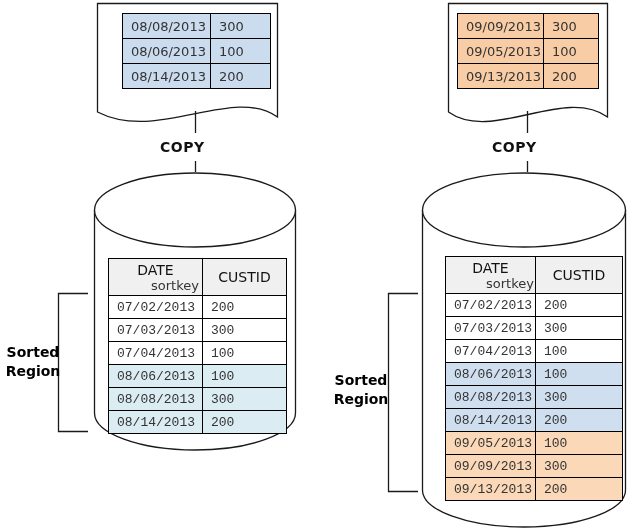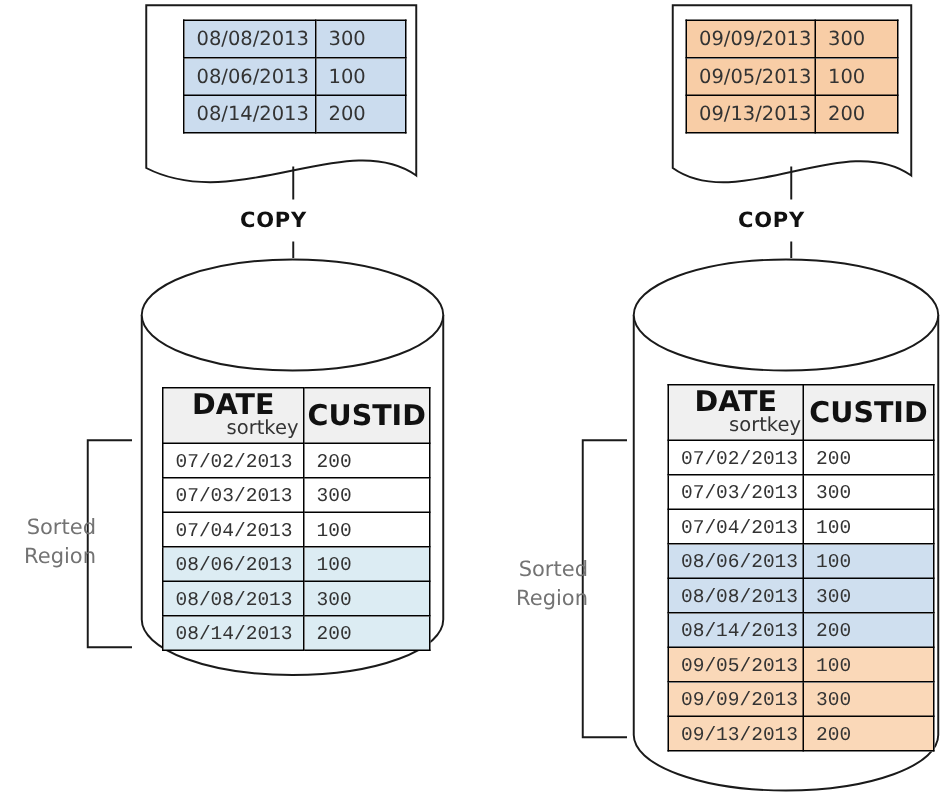--- a/index.html
+++ b/index.html
@@ -13,30 +13,30 @@
   table.dtab {
     position:absolute; border-collapse:collapse; table-layout:fixed;
     background:#fff; font-size:13px; color:#333;
   }
   table.dtab td, table.dtab th { border:1px solid #000; white-space:nowrap; overflow:hidden; }
   table.dtab td { padding:0 0 0 8px; vertical-align:middle; text-align:left;margin-top:47px; }
 
   table.ftab td { height:24px; }
   table.btab td { height:22px;font-family:Liberation Mono, monospace; }
   table.btab th { padding:2px 0; text-align:center; vertical-align:middle; height:32px; }
-  .h1 { font-weight:bold; font-size:19px; line-height:16px; color:#111; }
+  .h1 { font-weight:normal; font-size:14px; line-height:16px; color:#111; }
   .h2 { font-weight:normal; font-size:13px; line-height:15px; color:#333;margin-left:39px; }
 
   .copy-label {
     position:absolute; width:70px; 
     font-weight:bold; font-size:14px; color:#111; letter-spacing:0.5px;
   }
   .region-label {
-    position:absolute; width:62px; text-align:right;
-    font-weight:normal; font-size:14px; line-height:19px; color:#737373;
+    position:absolute; width:62px; text-align:center;
+    font-weight:bold; font-size:14px; line-height:19px; color:#000000;
   }
 </style>
 </head>
 <body>
 
 <div class="canvas">
 
   <svg class="shape-layer" width="631" height="530" viewBox="0 0 631 530">
 
     <path d="M97.5,3.5 L277.5,3.5 L277.5,117 C232,85 158,143 97.5,112 Z" fill="#ffffff" stroke="#1a1a1a" stroke-width="1.3"></path>

